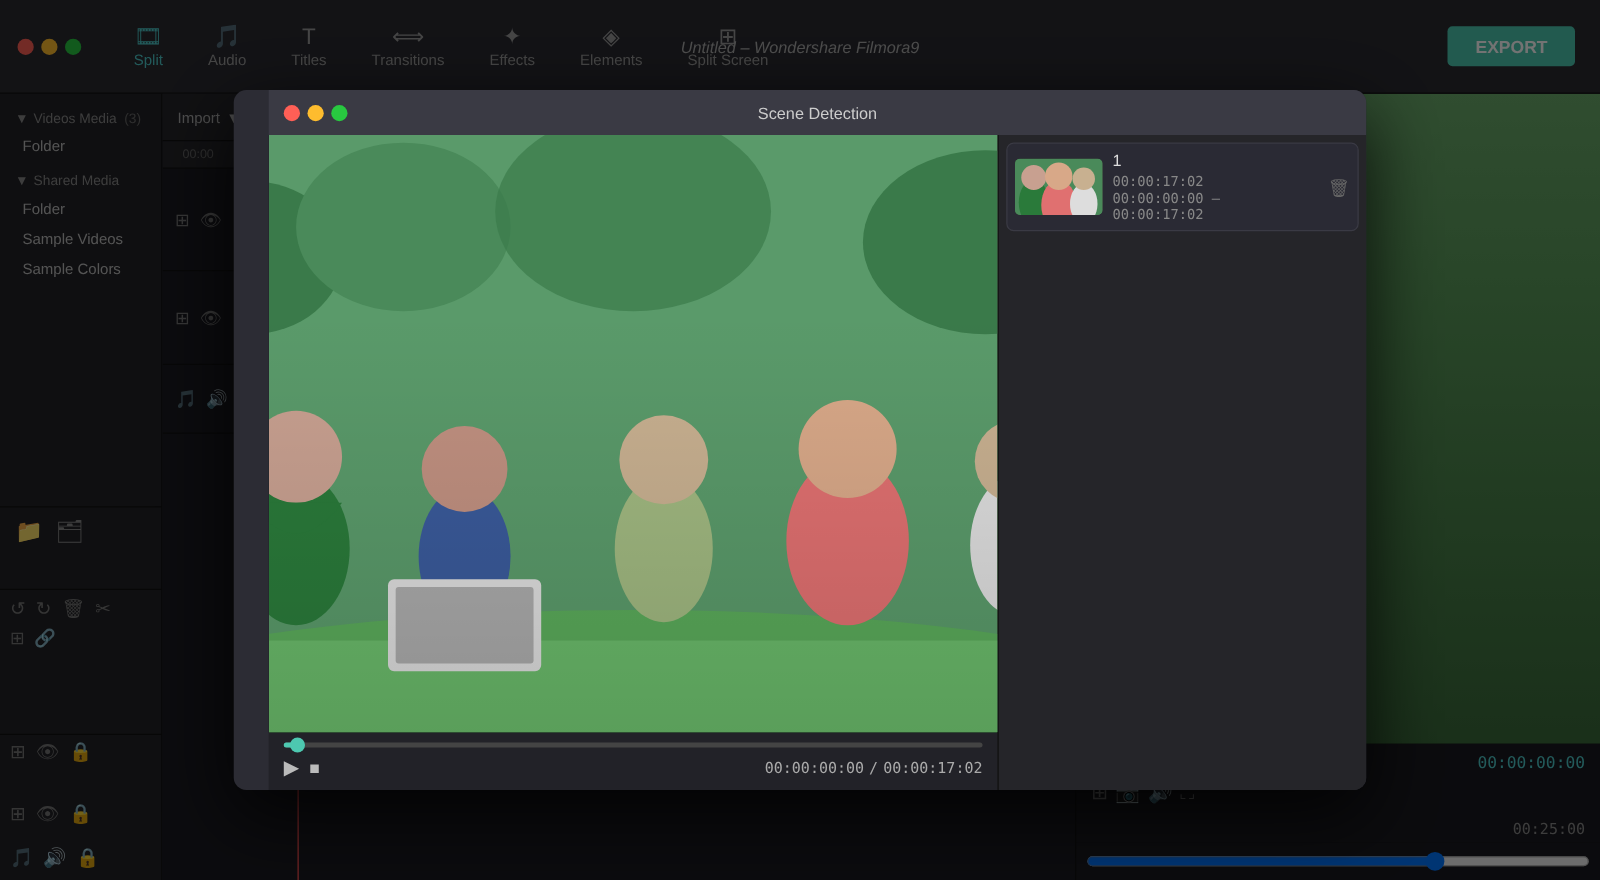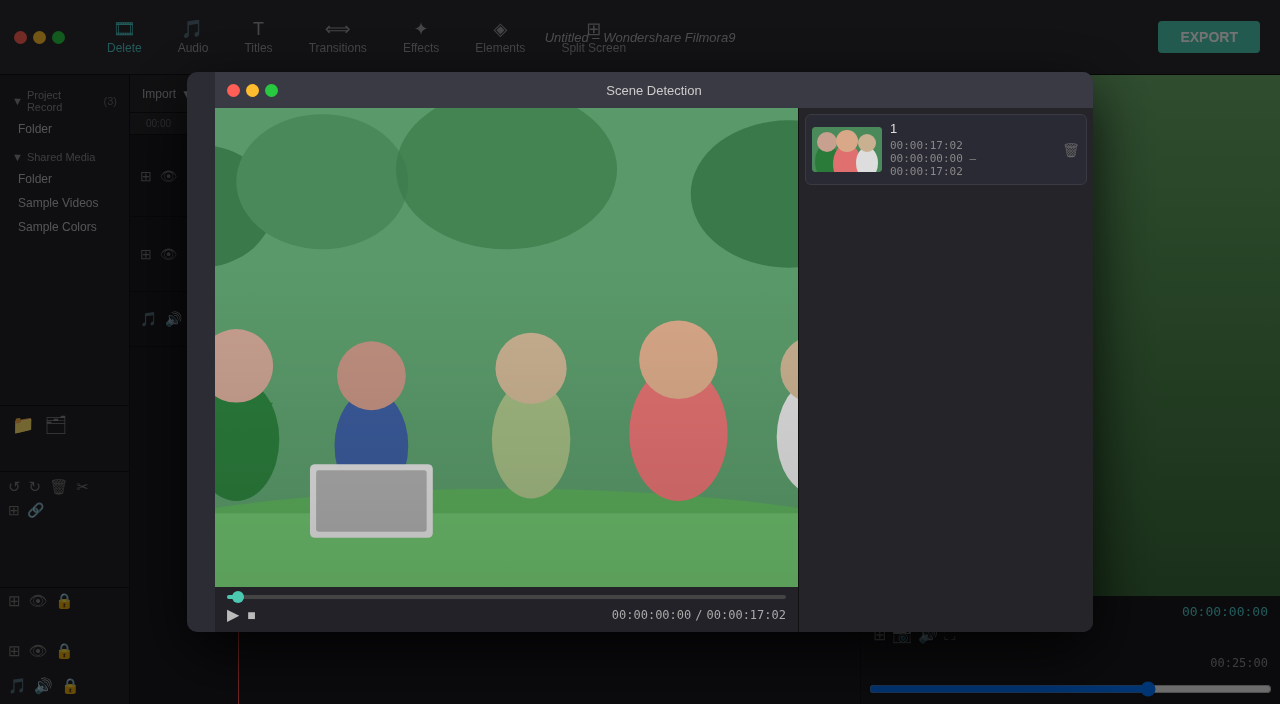--- a/index.html
+++ b/index.html
@@ -478,21 +478,21 @@
 
 <div class="top-bar">
   <div class="window-controls">
     <span class="wc-btn wc-close"></span>
     <span class="wc-btn wc-min"></span>
     <span class="wc-btn wc-max"></span>
   </div>
   <div class="nav-tabs">
     <div class="nav-tab active">
       <span class="nav-icon">🎞</span>
-      <span>Delete</span>
+      <span>Split</span>
     </div>
     <div class="nav-tab">
       <span class="nav-icon">🎵</span>
       <span>Audio</span>
     </div>
     <div class="nav-tab">
       <span class="nav-icon">T</span>
       <span>Titles</span>
     </div>
     <div class="nav-tab">
@@ -516,21 +516,21 @@
     <span>Untitled – Wondershare Filmora9</span>
   </div>
   <button class="export-btn">EXPORT</button>
 </div>
 
 <div class="main-area">
 
   <div class="sidebar">
     <div class="sidebar-section-title">
       <span>▼</span>
-      <span>Project Record</span>
+      <span>Videos Media</span>
       <span style="color:#666;margin-left:2px;">(3)</span>
     </div>
     <div class="sidebar-item">Folder</div>
     <div class="sidebar-section-title" style="margin-top:6px;">
       <span>▼</span>
       <span>Shared Media</span>
     </div>
     <div class="sidebar-item">Folder</div>
     <div class="sidebar-item">Sample Videos</div>
     <div class="sidebar-item">Sample Colors</div>

